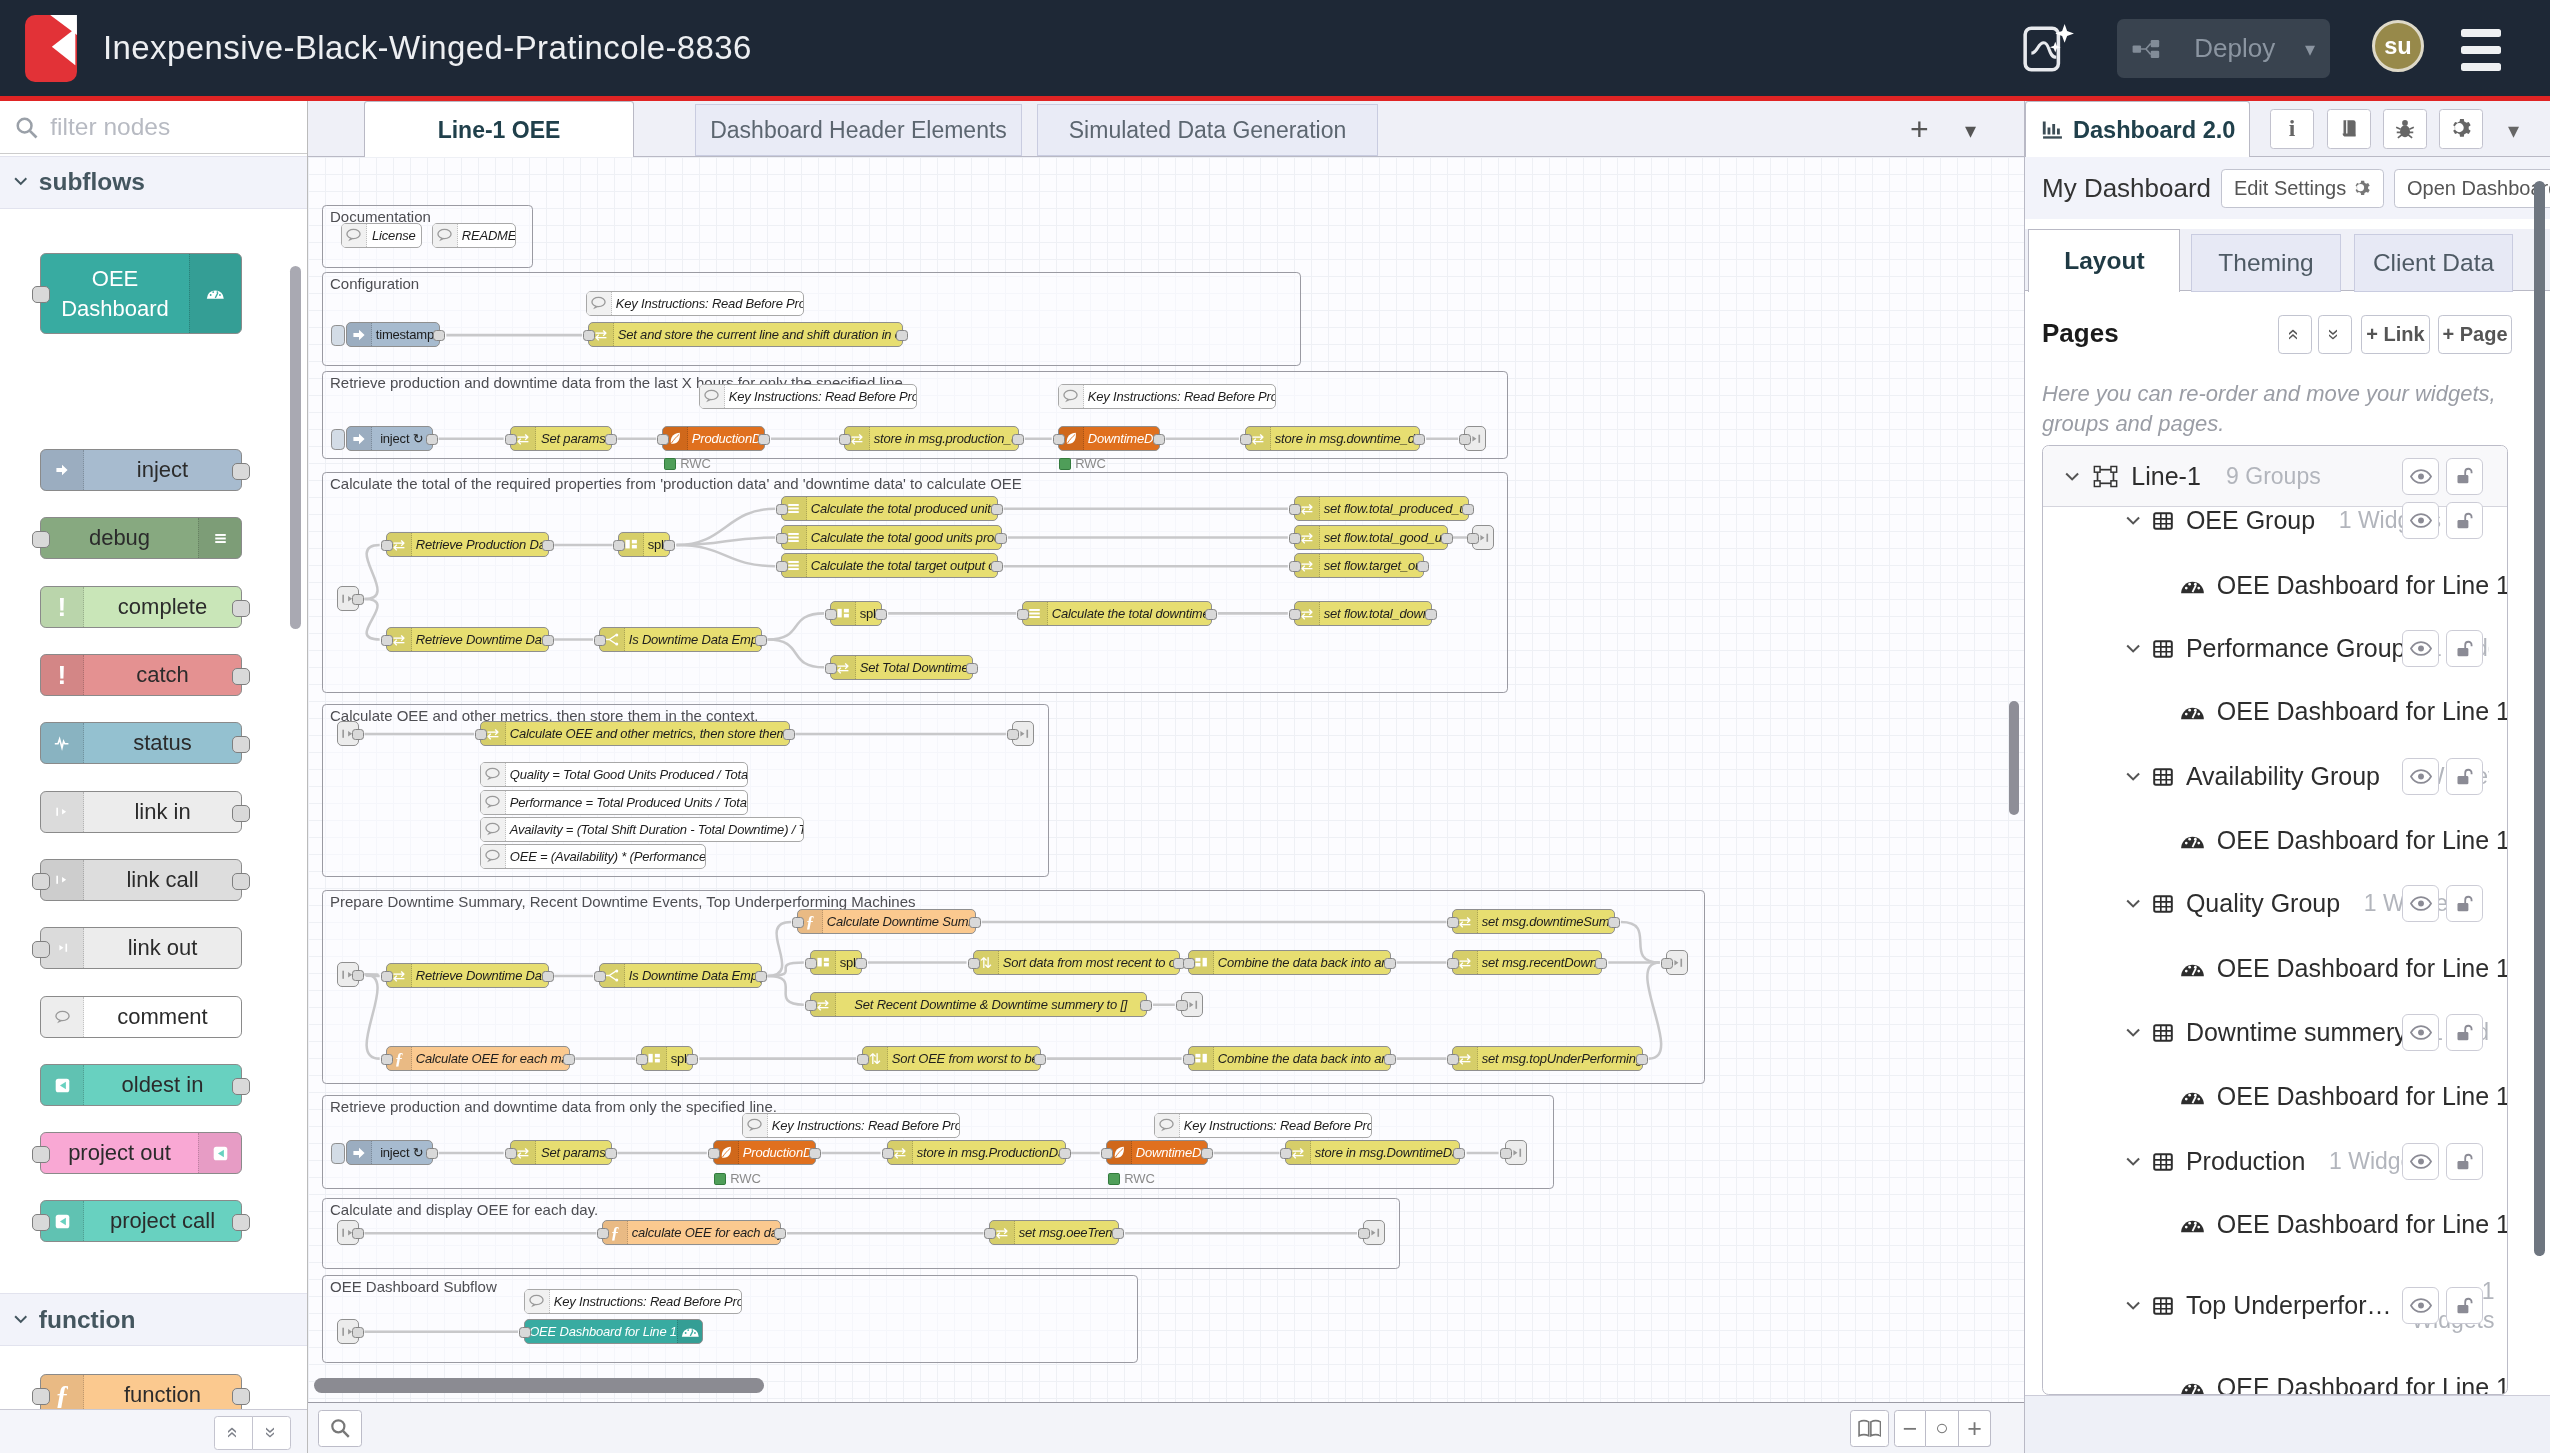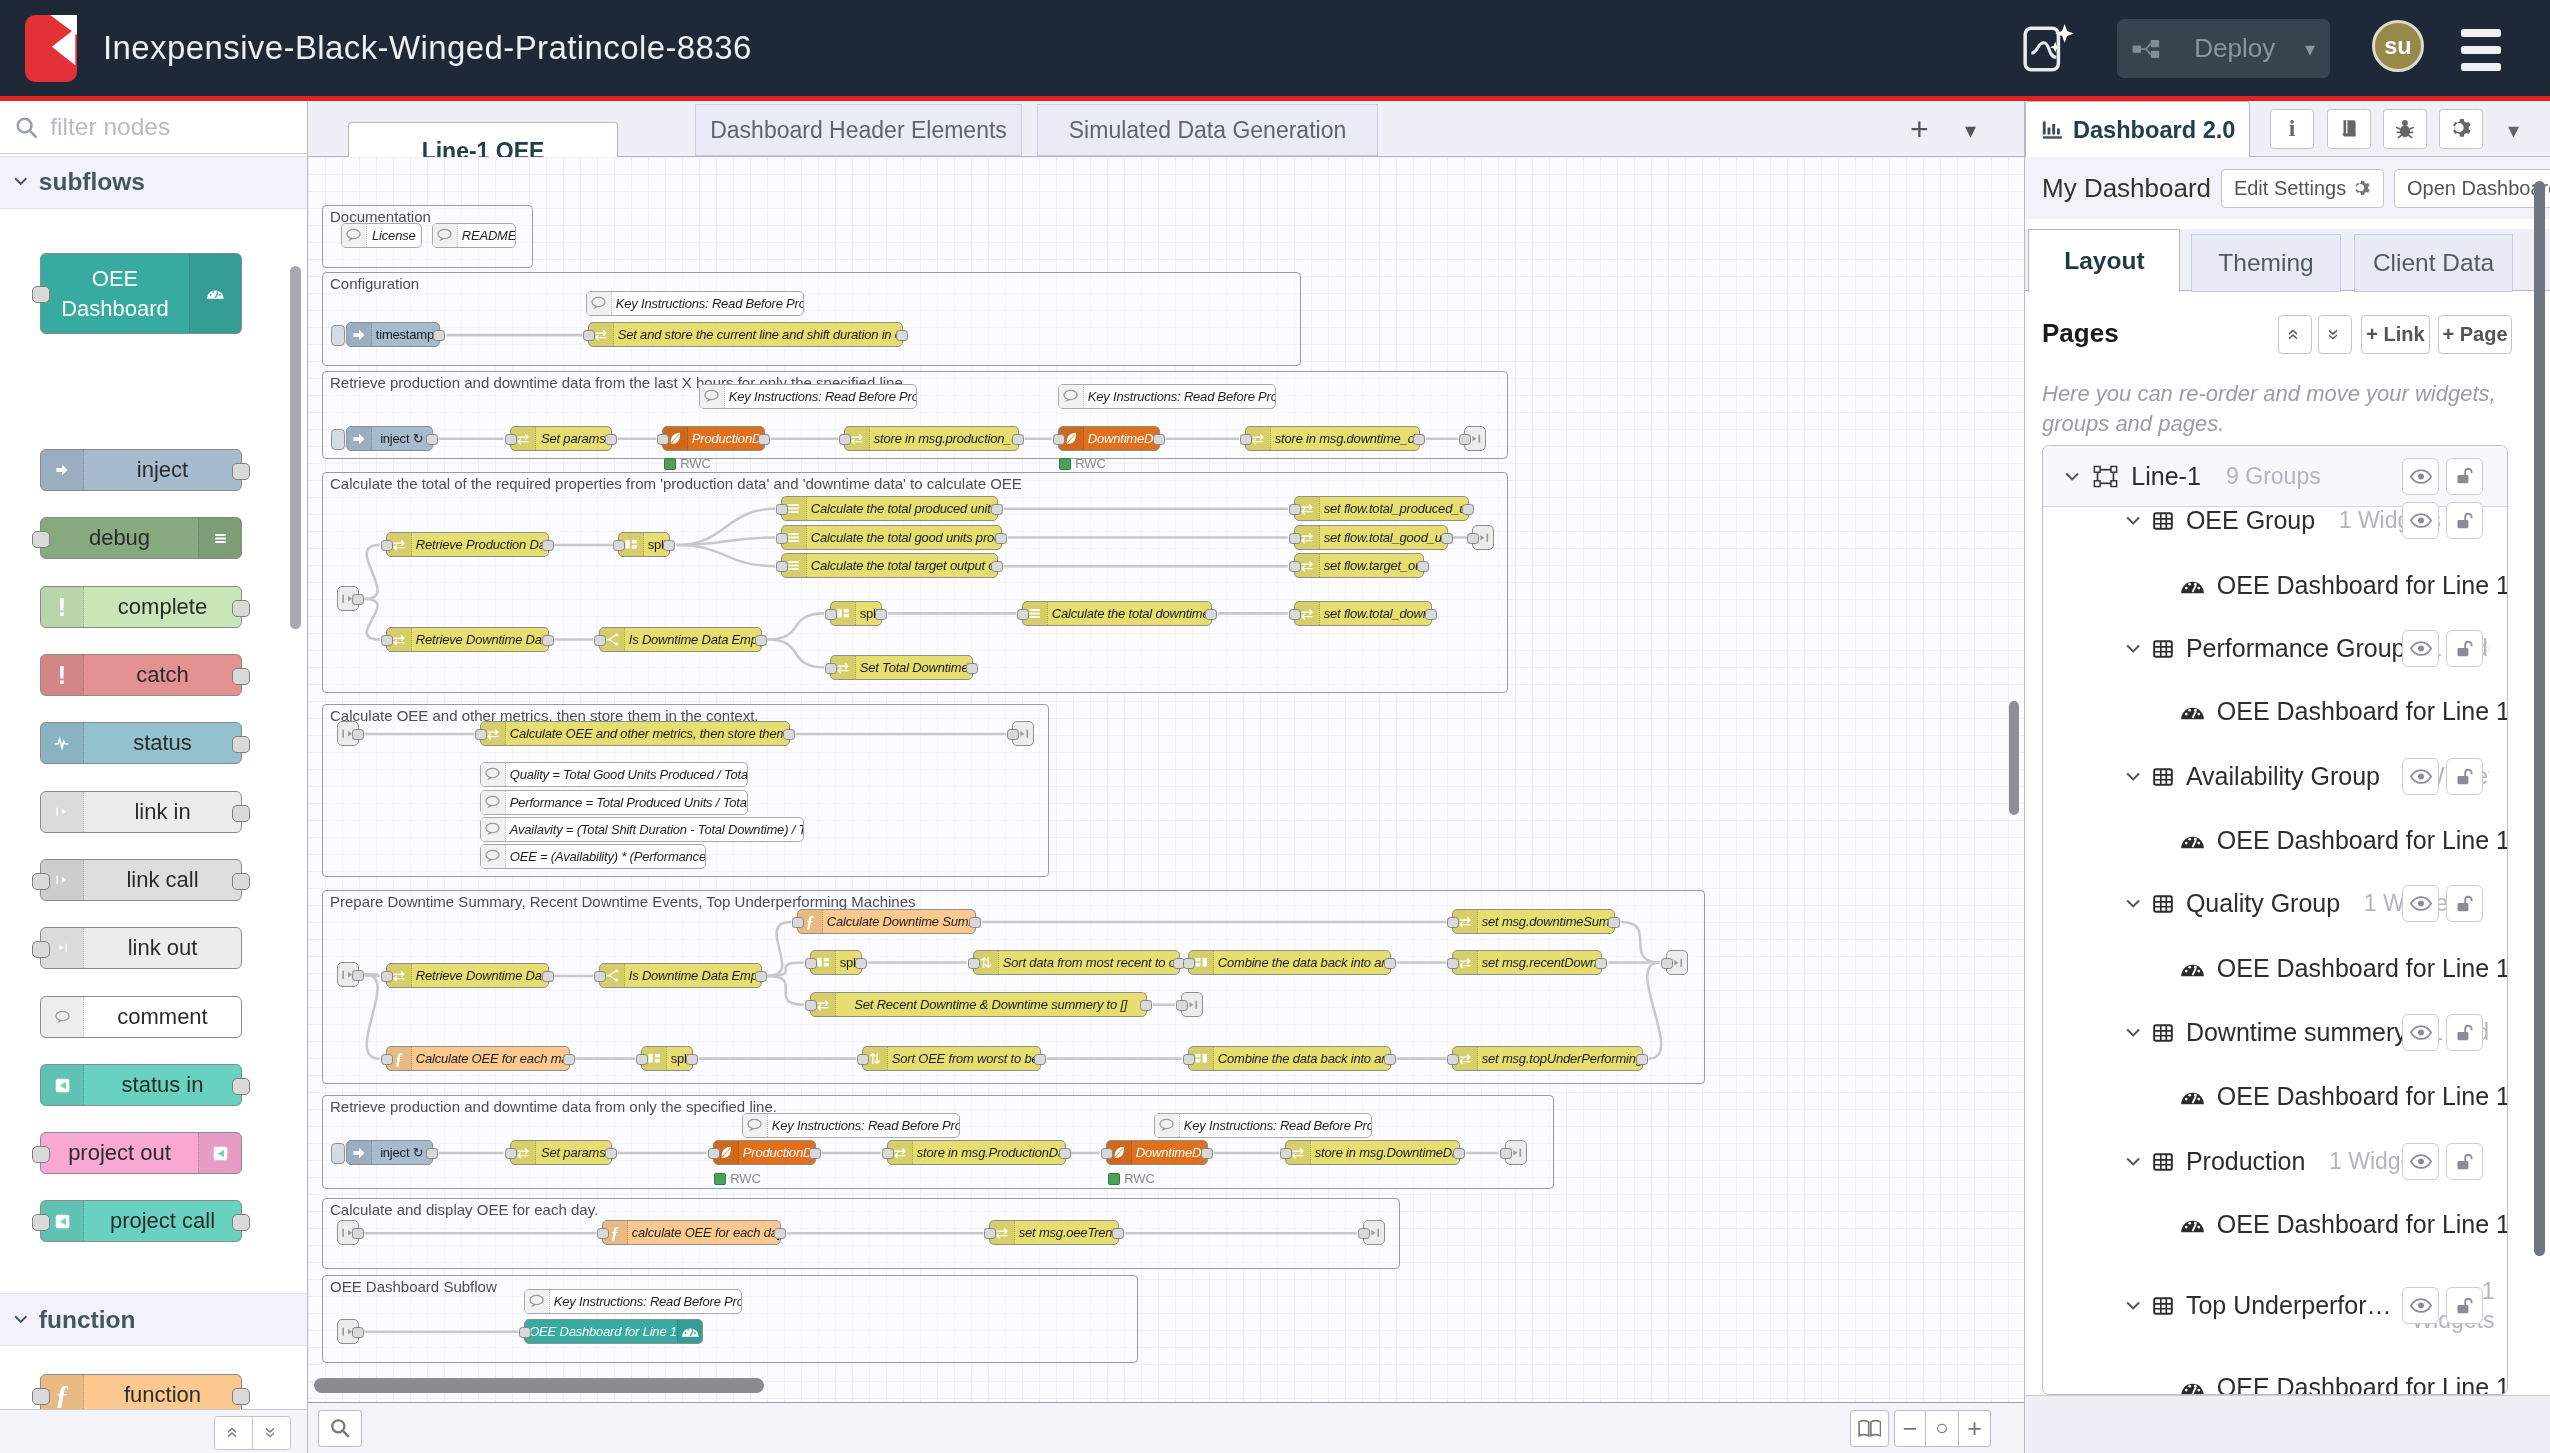--- a/index.html
+++ b/index.html
@@ -237,21 +237,21 @@
           </span>
           <span class="plbl" style="">comment</span>
         </div>
         <div class="pal-node" style="background: rgb(104, 209, 192); top: 911px; height: 42px;">
           <span class="pic l" style="width:42px">
             <svg width="17" height="17" viewBox="0 0 20 20">
               <rect x="2" y="2" width="16" height="16" rx="3" fill="#fff"></rect>
               <path d="M14 5.5L7 10l7 4.5z" fill="#68d1c0"></path>
             </svg>
           </span>
-          <span class="plbl" style="">status in</span>
+          <span class="plbl" style="">oldest in</span>
           <span class="pal-port out" style="top:12.7px"></span>
         </div>
         <div class="pal-node" style="background: #f9a8d4; top: 979px; height: 42px;">
           <span class="plbl" style="">project out</span>
           <span class="pic r" style="width:42px">
             <svg width="17" height="17" viewBox="0 0 20 20">
               <rect x="2" y="2" width="16" height="16" rx="3" fill="#fff"></rect>
               <path d="M14 5.5L7 10l7 4.5z" fill="#68d1c0"></path>
             </svg>
           </span>
@@ -290,21 +290,21 @@
         </div>
       <div class="pf-btn" style="left:252px;border-radius:0 3.4px 3.4px 0;">
           <span style="display:inline-block;transform:rotate(90deg)">»</span>
         </div>
     </div>
   </div>
 
   <div id="tabbar">
     <div id="tab-plus">+</div>
     <div id="tab-caret">▾</div>
-  <div class="ftab active" style="left: 40px; width: 270px; justify-content: center; margin-top: 21px;">Line-1 OEE</div>
+  <div class="ftab active" style="left: 56px; width: 270px; justify-content: center;">Line-1 OEE</div>
       <div class="ftab" style="left: 387px; width: 327px; justify-content: center;">Dashboard Header Elements</div>
       <div class="ftab" style="left: 729px; width: 341px; justify-content: center;">Simulated Data Generation</div>
     </div>
 
   <div id="canvas">
     <svg id="wires" width="1716" height="1245" viewBox="0 0 2035 1476">
         <path d="M164 211 C244.5 211,244.5 211,325 211" stroke="#8a8a8a" stroke-width="3" fill="none"></path>
         <path d="M155 334 C200 334,187 334,232 334" stroke="#8a8a8a" stroke-width="3" fill="none"></path>
         <path d="M367 334 C412 334,368 334,413 334" stroke="#8a8a8a" stroke-width="3" fill="none"></path>
         <path d="M549 334 C594 334,584 334,629 334" stroke="#8a8a8a" stroke-width="3" fill="none"></path>

